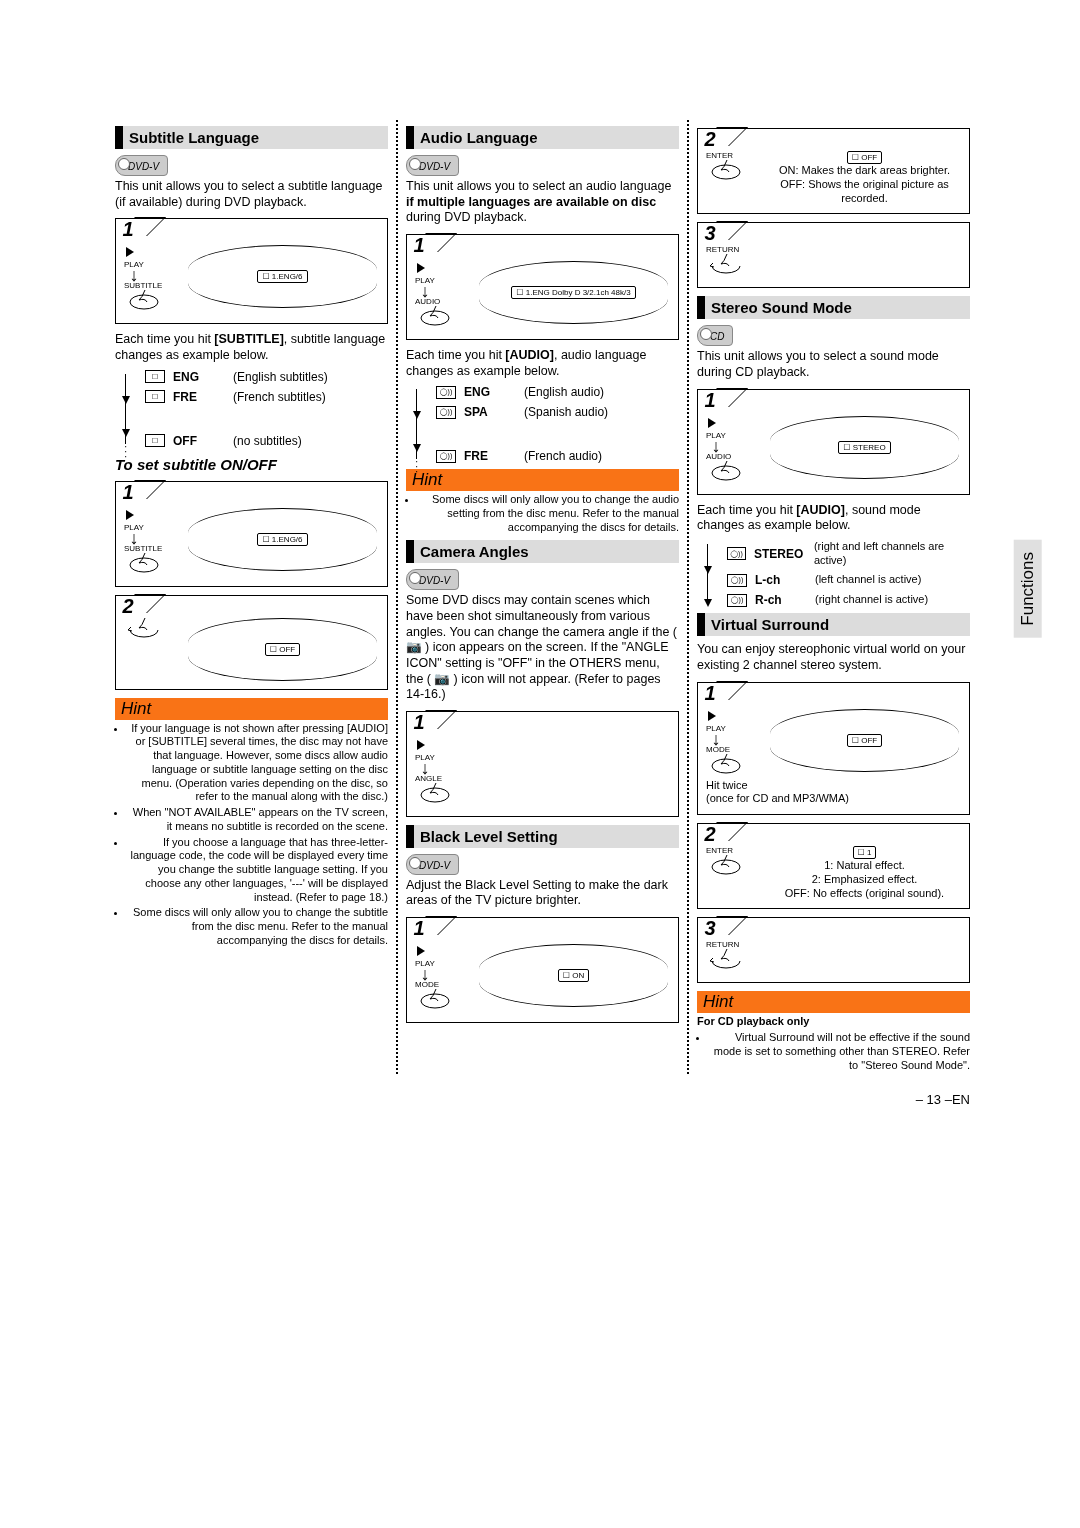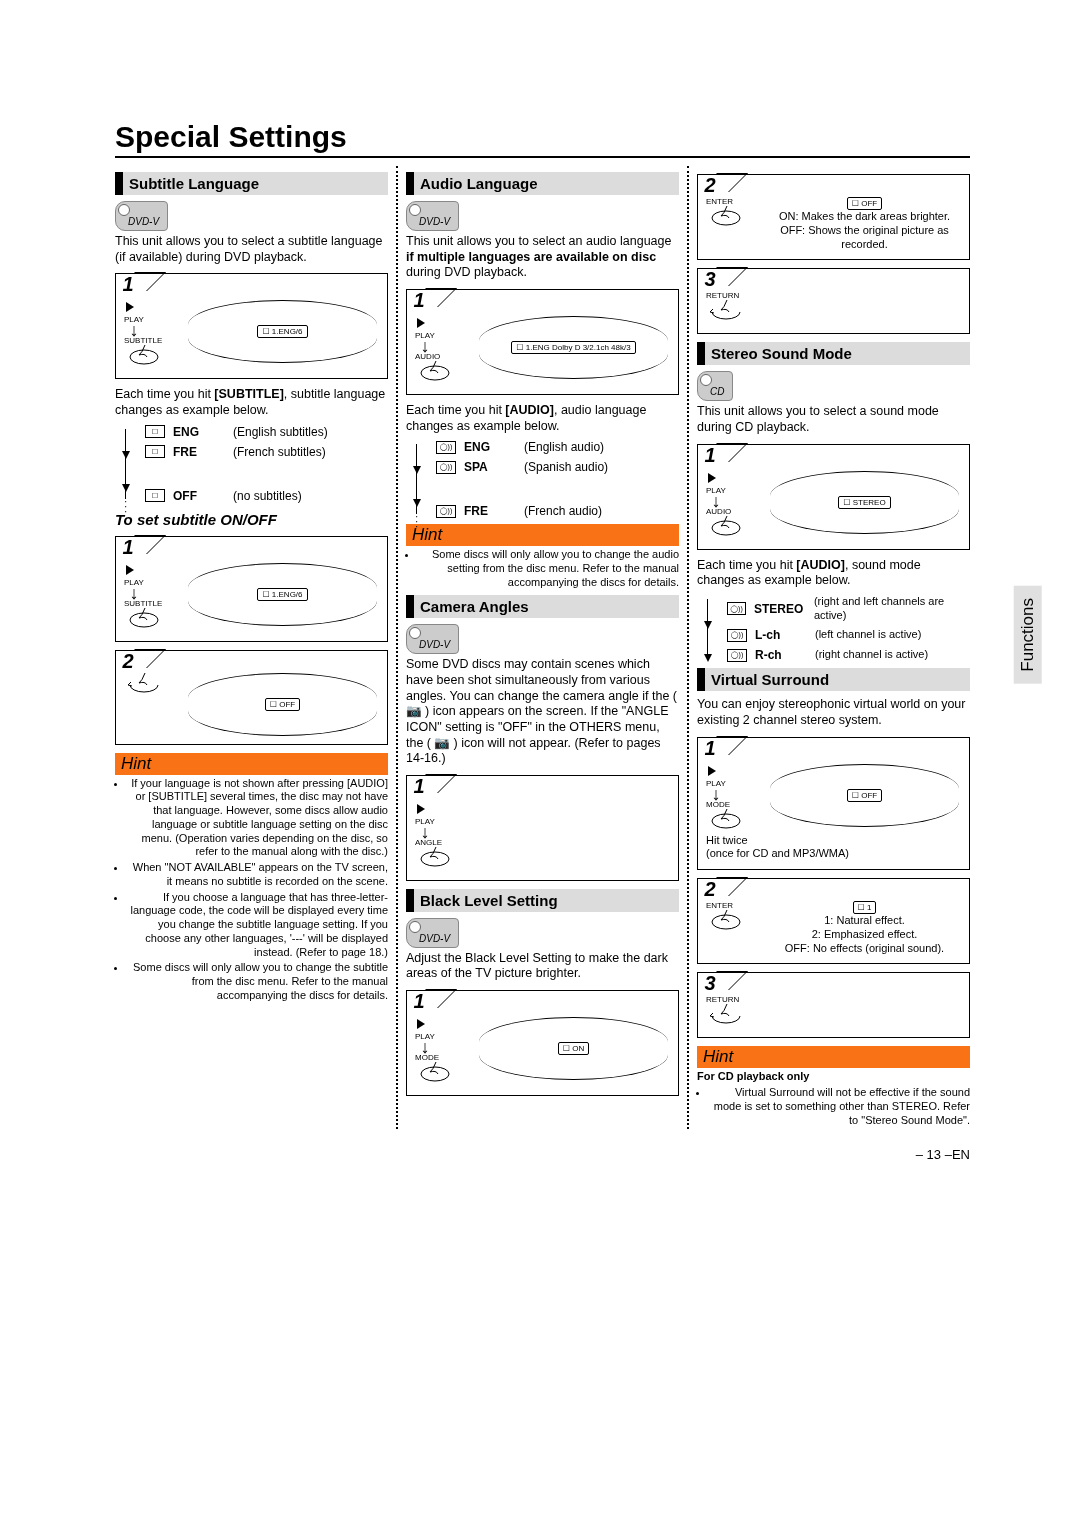--- a/index.html
+++ b/index.html
@@ -62,21 +62,21 @@
   }
   p { margin: 3px 0; line-height: 1.25; font-size: 12.5px;}
   .small { font-size: 11px; line-height: 1.25; }
   ul.bullets { margin: 2px 0 2px 0; padding-left: 12px; text-align: right; }
   ul.bullets li { font-size: 11px; line-height: 1.25; margin-bottom: 2px; }
   .format-icon {
     display: inline-block;
     background:#ccc;
     border:1px solid #888;
     border-radius: 10px 4px 4px 10px;
-    padding: 12px 8px 0 12px;
+    padding: 3px 8px 0 12px;
     font-size: 10px;
     font-style: italic;
     margin-right: 16px;
     height: 16px;
     line-height: 16px;
     position: relative;
   }
   .format-icon::before {
     content:"";
     position:absolute;
@@ -214,21 +214,20 @@
     border-radius: 50% / 100% 100% 0 0;
     margin: 0 4px;
   }
   .bold {font-weight: bold;}
   .step.mini { min-height: 50px; padding-top: 22px;}
 </style>
 </head>
 <body>
 
 <div class="page">
-  <div class="title">Special Settings</div>
 
   <div class="columns">
 
     <div class="col c1">
       <div class="section-head">Subtitle Language</div>
       <span class="format-icon">DVD-V</span>
       <p>This unit allows you to select a subtitle language (if available) during DVD playback.</p>
 
       <div class="step">
         <div class="step-num">1</div>

